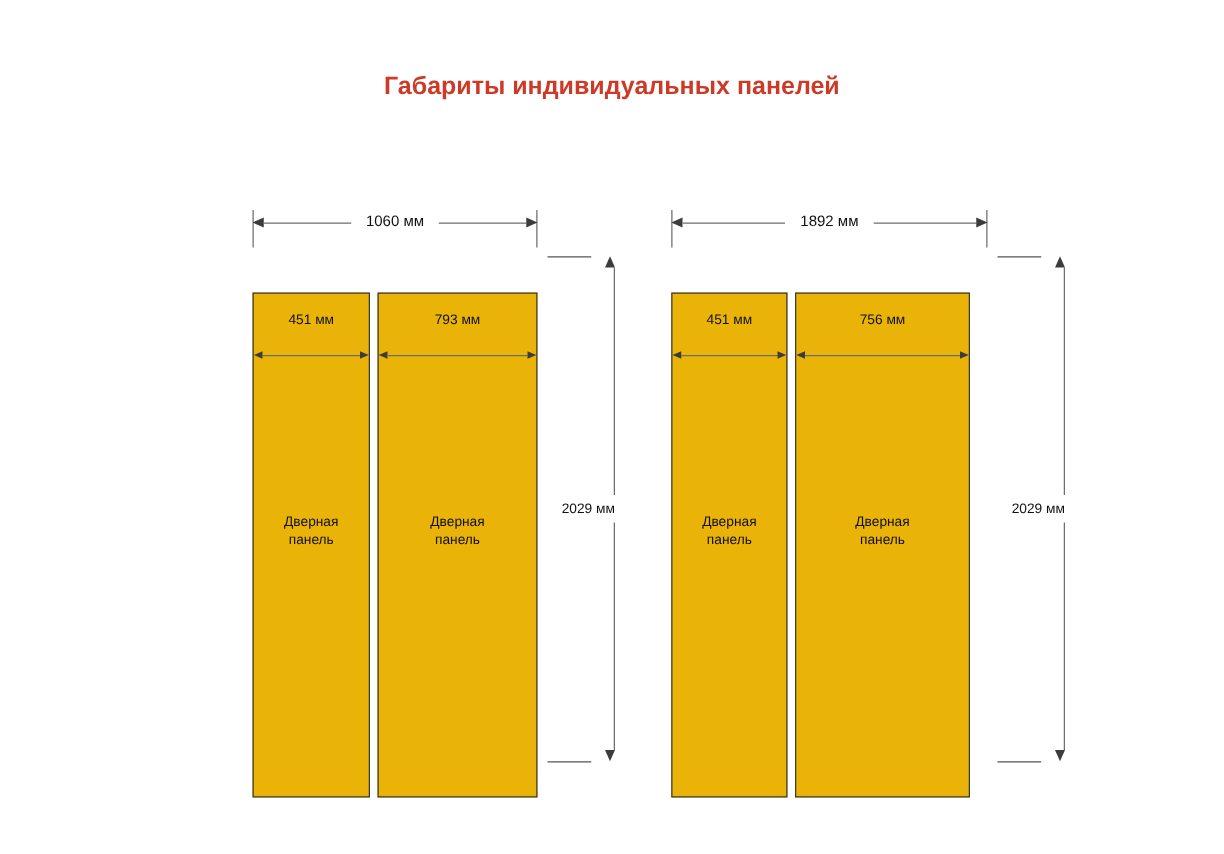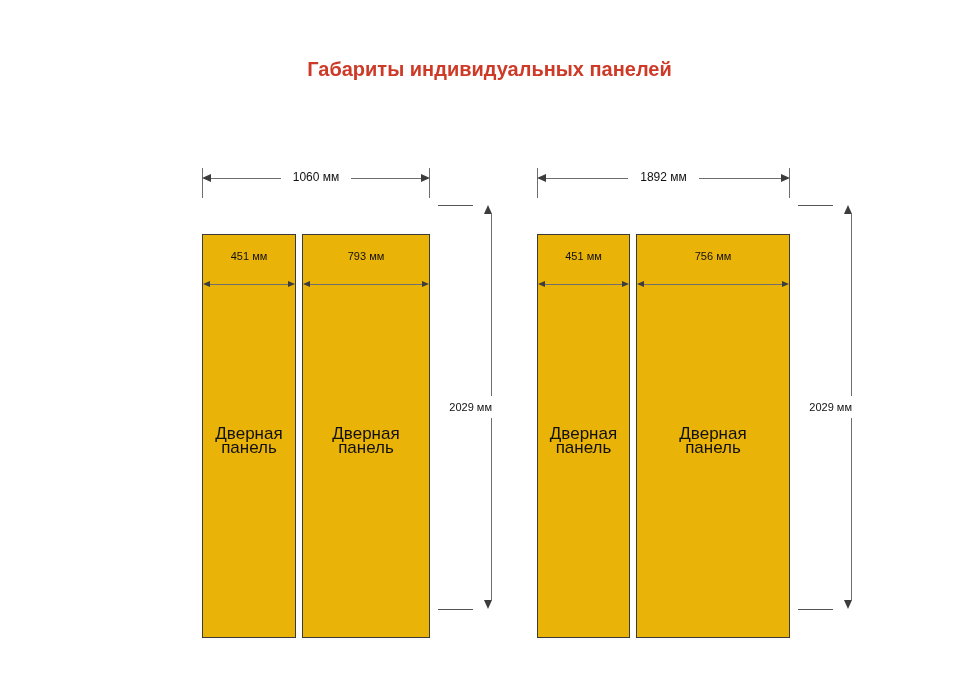--- a/index.html
+++ b/index.html
@@ -55,22 +55,22 @@
     position: absolute; top: 15px; left: 0; right: 0;
     text-align: center; font-size: 11px; color: #111; white-space: nowrap;
   }
   .pw-arrow {
     position: absolute; top: 45px; left: 0; right: 0; height: 8px;
     display: flex; align-items: center;
   }
   .pw-arrow .tri-l { border-top-width:3px; border-bottom-width:3px; border-right-width:7px; }
   .pw-arrow .tri-r { border-top-width:3px; border-bottom-width:3px; border-left-width:7px; }
   .pname {
-    position: absolute; top: 192px; left: 0; right: 0;
-    text-align: center; font-size: 17px; line-height: 14px; color: #111;
+    position: absolute; top: 176px; left: 0; right: 0;
+    text-align: center; font-size: 11px; line-height: 14px; color: #111;
     white-space: pre-line;
   }
 
   
   .vdim {
     position: absolute; top: 37px; height: 404px; width: 60px;
     display: flex; flex-direction: column; align-items: flex-end;
   }
   .vseg { width: 1px; flex: 1; background: #6e6e6e; }
   .vlbl { font-size: 11px; color: #111; padding: 5px 0; white-space: nowrap; }
@@ -144,21 +144,21 @@
       <div class="pw-label">451 мм</div>
       <div class="pw-arrow">
         <span class="tri-l"></span>
         <span class="hseg"></span>
         <span class="tri-r"></span>
       </div>
       <div class="pname">Дверная
 панель</div>
     </div>
 
-    <div class="panel" style="left:99px; width:154px;">
+    <div class="panel" style="left:99px; width:140px;">
       <div class="pw-label">756 мм</div>
       <div class="pw-arrow">
         <span class="tri-l"></span>
         <span class="hseg"></span>
         <span class="tri-r"></span>
       </div>
       <div class="pname">Дверная
 панель</div>
     </div>
 

